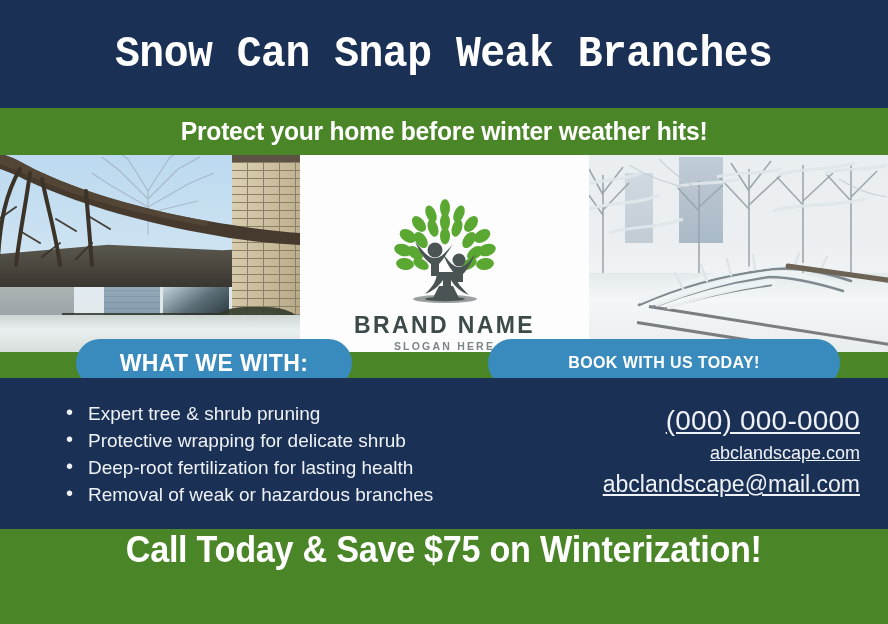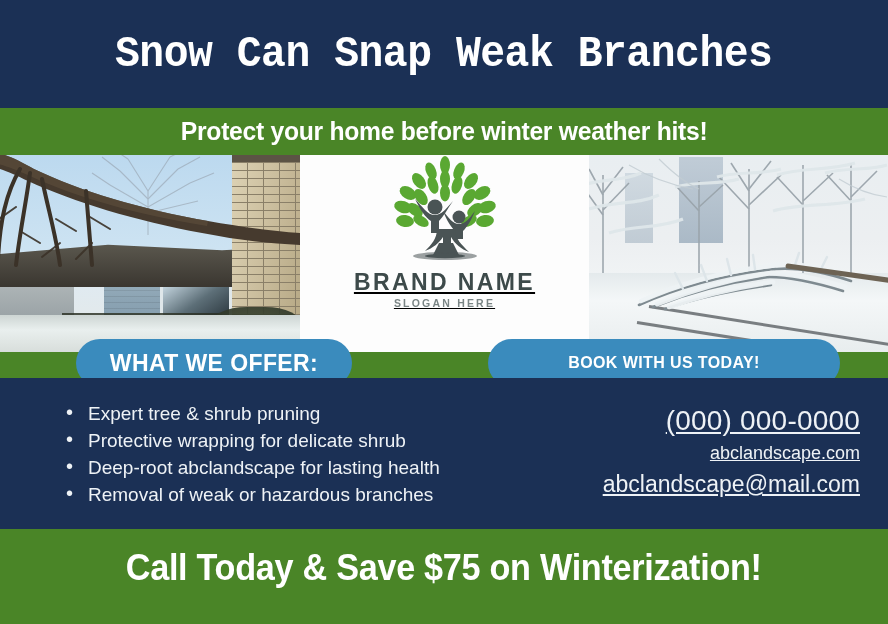--- a/index.html
+++ b/index.html
@@ -54,21 +54,21 @@
     overflow:hidden;
   }
   .photo { position:absolute; top:0; height:197px; overflow:hidden; }
   .photo-left  { left:0;   width:300px; }
   .photo-right { left:589px; width:299px; }
 
   .logo-panel {
     position:absolute; left:300px; top:0; width:289px; height:197px;
     background:#fdfdfd;
     display:flex; flex-direction:column;
-    align-items:center; justify-content:flex-start;text-decoration:underline;
+    align-items:center; justify-content:flex-end;
   }
   .logo-mark { width:128px; height:112px; display:block; }
   .brand-name {
     color:#3d4a4a; font-size:23px; font-weight:bold;
     letter-spacing:2.4px; margin-top:2px;
   }
   .brand-slogan {
     color:#7a8585; font-size:10.5px; font-weight:bold;
     letter-spacing:2.2px; margin-top:1px;
   }
@@ -215,21 +215,20 @@
   }
   .contact-phone { font-size:28px; line-height:34px; letter-spacing:0.2px; }
   .contact-web   { font-size:18px; line-height:31px; }
   .contact-mail  { font-size:23px; line-height:31px; }
 
   
   .cta-band {
     position:absolute; left:0; top:529px; width:888px; height:95px;
     background:#4a8527;
     display:flex; align-items:flex-start; justify-content:center;
-    padding-top:18px;
   }
   .cta-text {
     color:#ffffff;
     font-size:36px;
     font-weight:bold;
     letter-spacing:-0.3px;
     white-space:nowrap;
     transform:scaleX(0.95);
   }
 </style>
@@ -408,28 +407,28 @@
             <path d="M160 18 L164 6"></path>
             <path d="M186 22 L192 10"></path>
         </g>
       </svg>
       <div class="rp-pole"></div>
     </div>
   </div>
 
   <div class="mid-green"></div>
 
-  <div class="badge badge-offer">WHAT WE OFFER:</div>
+  <div class="badge badge-offer">WHAT WE WITH:</div>
   <div class="badge badge-book">BOOK WITH US TODAY!</div>
 
   <div class="body-area">
     <ul class="offer-list">
       <li>Expert tree &amp; shrub pruning</li>
       <li>Protective wrapping for delicate shrub</li>
-      <li>Deep-root abclandscape for lasting health</li>
+      <li>Deep-root fertilization for lasting health</li>
       <li>Removal of weak or hazardous branches</li>
     </ul>
     <div class="contact">
       <div class="contact-phone">(000) 000-0000</div>
       <div class="contact-web">abclandscape.com</div>
       <div class="contact-mail">abclandscape@mail.com</div>
     </div>
   </div>
 
   <div class="cta-band">

